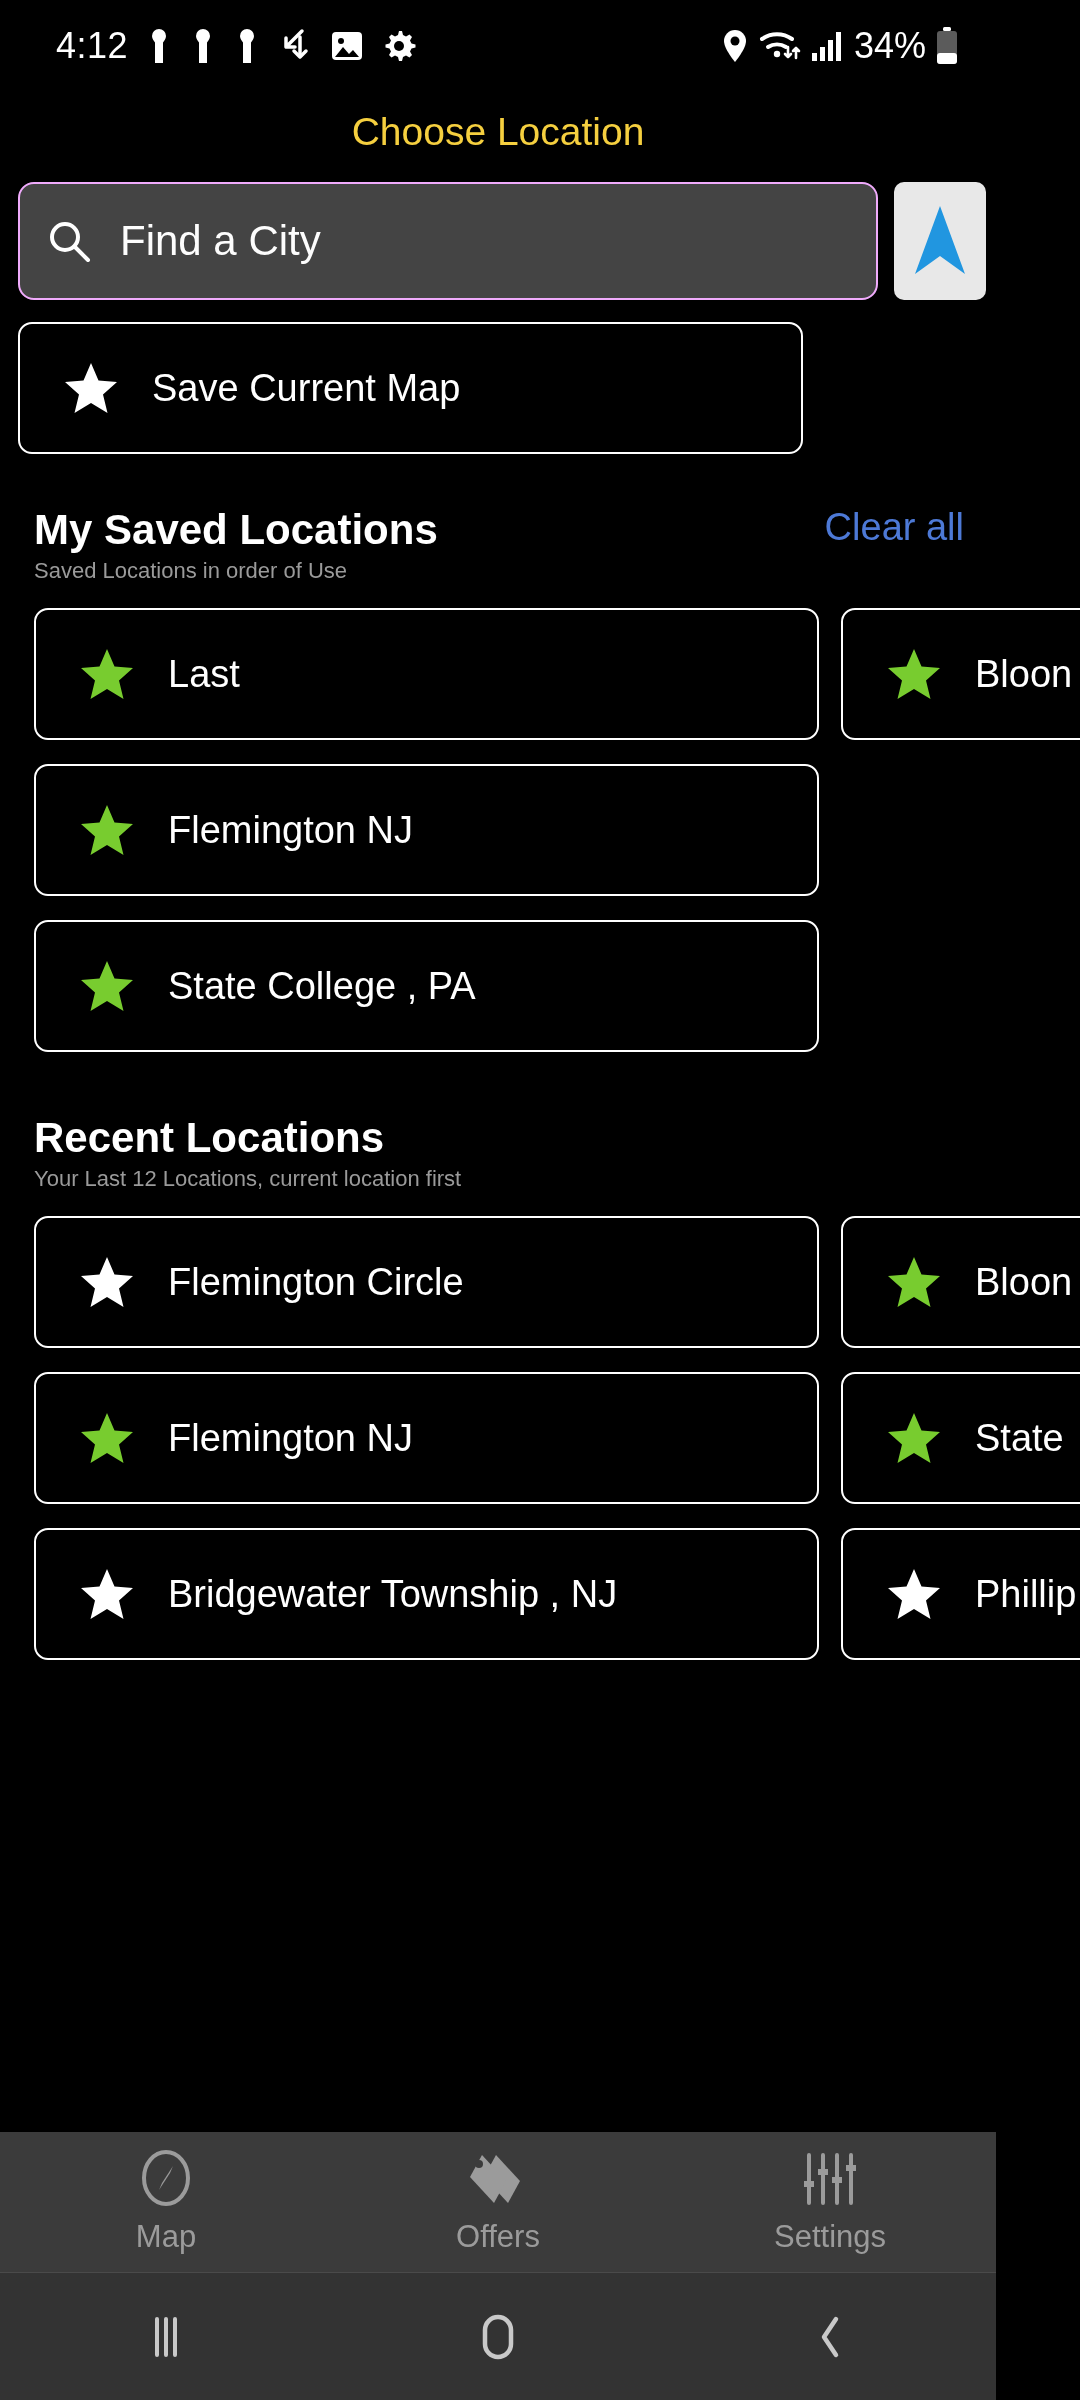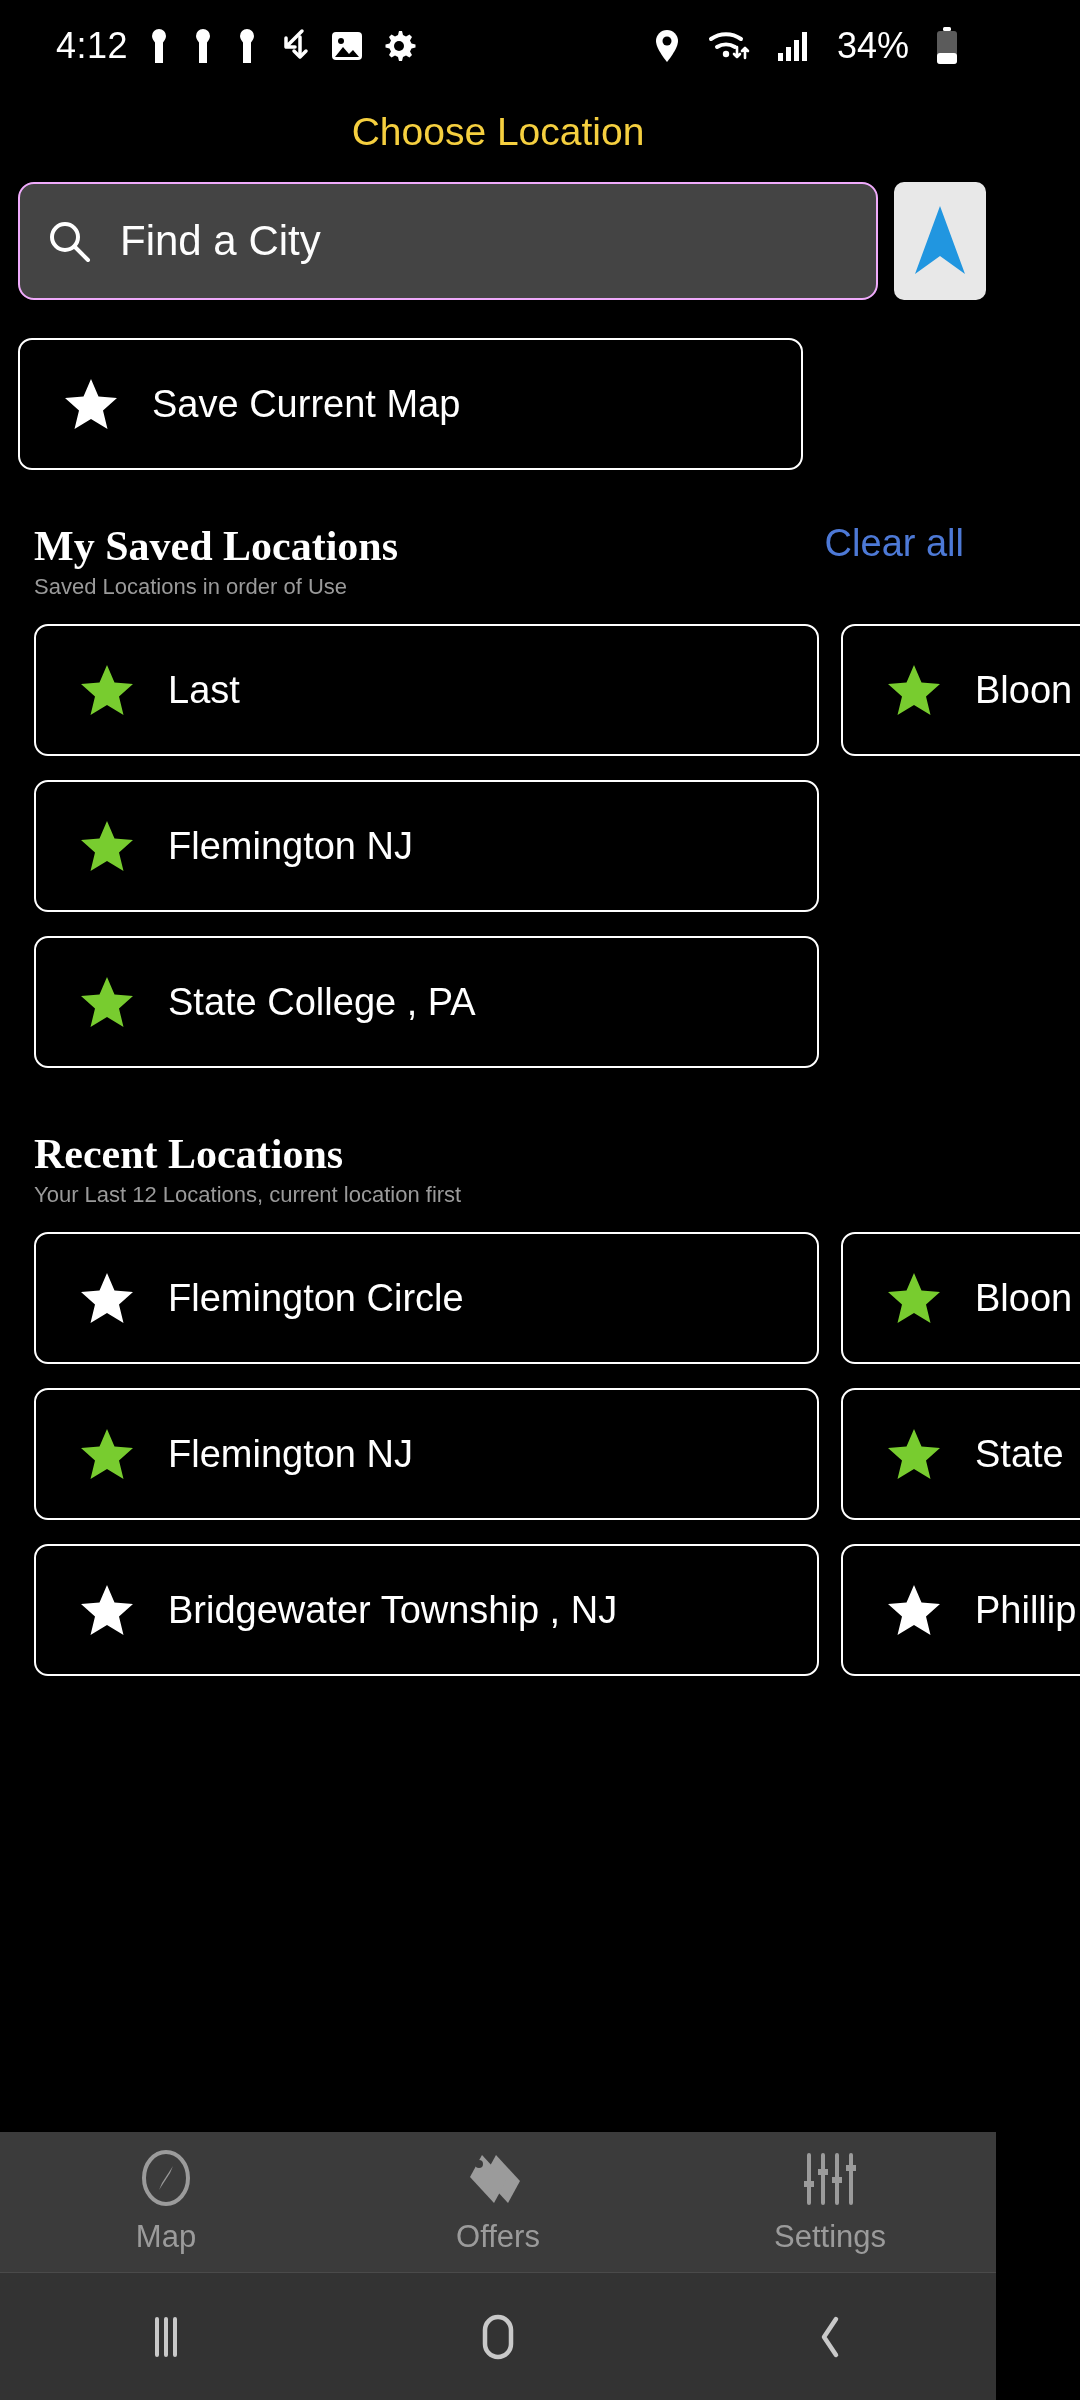--- a/index.html
+++ b/index.html
@@ -8,21 +8,21 @@
     background:#000;
     font-family:"Liberation Sans", sans-serif;
     overflow:hidden;
   }
   .screen { position:relative; width:996px; height:2400px; background:#000; display:flex; flex-direction:column; }
 
   
   .statusbar { height:92px; flex:0 0 92px; display:flex; align-items:center; padding:0 36px 0 56px; color:#fff; }
   .sb-left { display:flex; align-items:center; gap:18px; }
   .sb-time { font-size:36px; letter-spacing:.5px; }
-  .sb-right { margin-left:auto; display:flex; align-items:center; gap:25px; }
+  .sb-right { margin-left:auto; display:flex; align-items:center; gap:8px; }
   .sb-pct { font-size:36px; }
   svg.ic { display:block; }
 
   
   .title-wrap { height:80px; flex:0 0 80px; display:flex; align-items:center; justify-content:center; }
   .title { font-size:39px; color:#f5cf3f; }
 
   
   .search-row { flex:0 0 138px; display:flex; align-items:center; padding:0 0 0 18px; gap:16px; }
   .search-box {
@@ -34,26 +34,26 @@
     width:92px; height:118px; background:#e8e8e8; border-radius:10px;
     display:flex; align-items:center; justify-content:center; margin-right:10px;
   }
 
   
   .card {
     border:2px solid #ffffff; border-radius:14px; background:#000;
     display:flex; align-items:center; gap:34px; padding:0 0 0 44px;
     color:#fff; font-size:38px; height:132px; white-space:nowrap; overflow:hidden;
   }
-  .save-btn { width:785px; margin:28px 0 0 18px; }
+  .save-btn { width:785px; margin:12px 0 0 18px; }
 
   
   .section { padding:0 32px 0 34px; }
   .sec-head { display:flex; align-items:flex-start; }
-  .sec-title { font-size:42px; font-weight:bold; color:#fff;font-family:Liberation Serif, serif; }
+  .sec-title { font-size:42px; font-weight:bold; color:#fff; }
   .sec-sub { font-size:22px; color:#9a9a9a; margin-top:4px; }
   .clear-all { margin-left:auto; font-size:38px; color:#4d79d6; }
 
   
   .grid { display:flex; flex-direction:column; gap:24px; margin-top:24px; }
   .grid-row { display:flex; gap:22px; }
   .loc-card { flex:0 0 785px; }
   .loc-card.second { flex:0 0 785px; }
   .star { flex:0 0 auto; }
 

